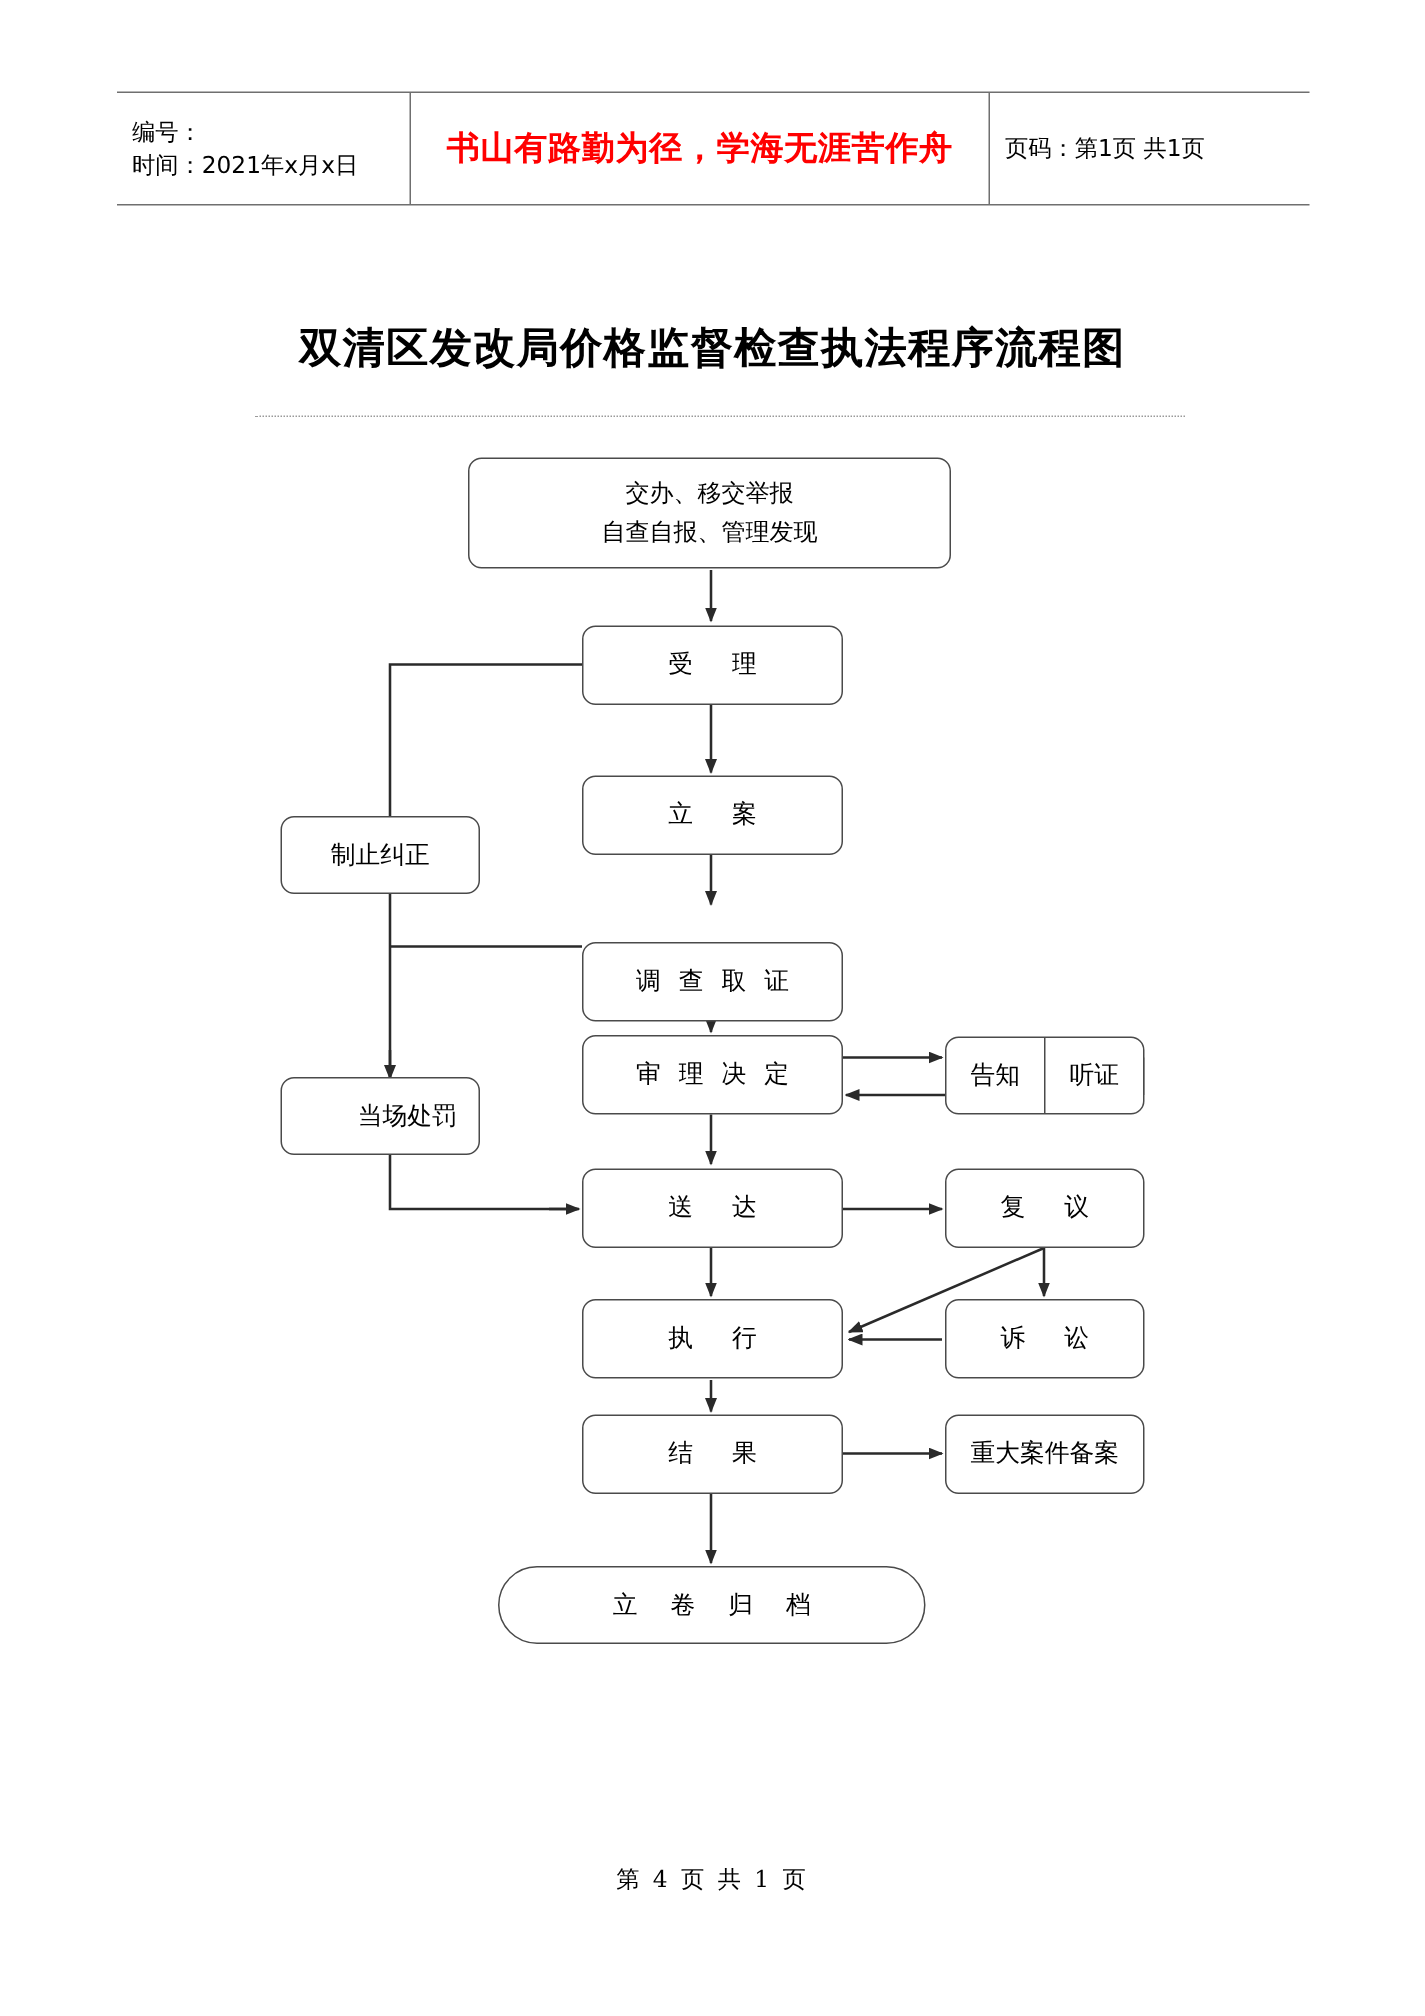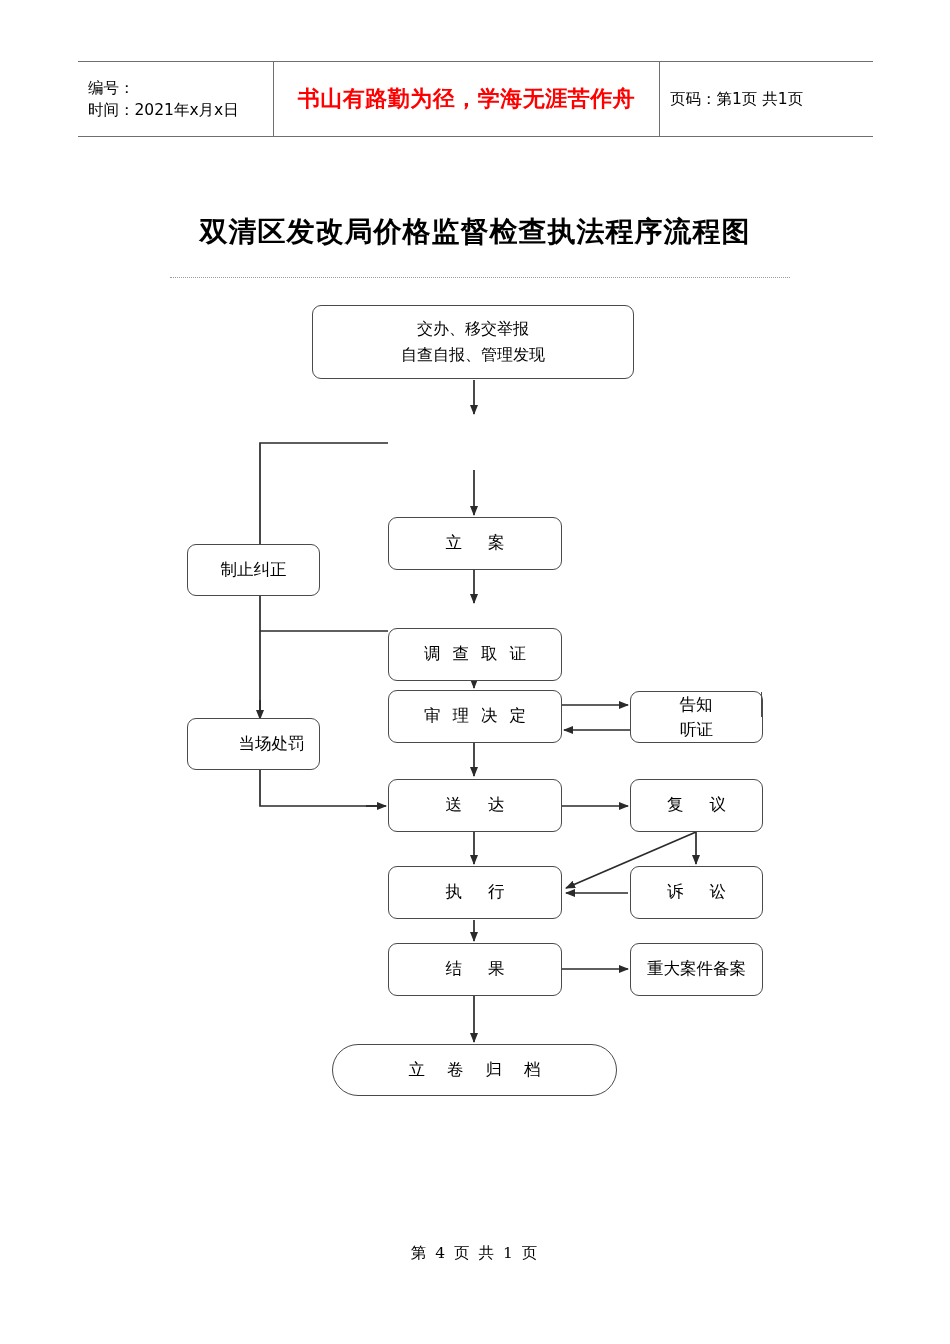--- a/index.html
+++ b/index.html
@@ -121,21 +121,20 @@
   }
   .node.multiline { line-height: 1.6; font-size: 16px; letter-spacing: 0; }
 
   .split {
     position: absolute;
     box-sizing: border-box;
     border: 1.4px solid #4a4a4a;
     border-radius: 9px;
     background: #fff;
     display: flex;
-    flex-direction: column;
   }
   .split .half {
     flex: 1 1 50%;
     display: flex;
     align-items: center;
     justify-content: center;
     font-size: 16.5px;
     color: #000;
   }
   .split .half.left { border-right: 1.3px solid #4a4a4a; }
@@ -224,20 +223,21 @@
       </g>
     </svg>
 
     <div class="node multiline" style="left:312px; top:305px; width:322px; height:74px;">
       <div>
         <div>交办、移交举报</div>
         <div>自查自报、管理发现</div>
       </div>
     </div>
 
+    <div class="node wide-sp" style="left:388px; top:417px; width:174px; height:53px;">受理</div>
 
     <div class="node wide-sp" style="left:388px; top:517px; width:174px; height:53px;">立案</div>
 
     <div class="node mid-sp" style="left:388px; top:628px; width:174px; height:53px;">调查取证</div>
 
     <div class="node mid-sp" style="left:388px; top:690px; width:174px; height:53px;">审理决定</div>
 
     <div class="split" style="left:630px; top:691px; width:133px; height:52px;">
       <div class="half left">告知</div>
       <div class="half">听证</div>

